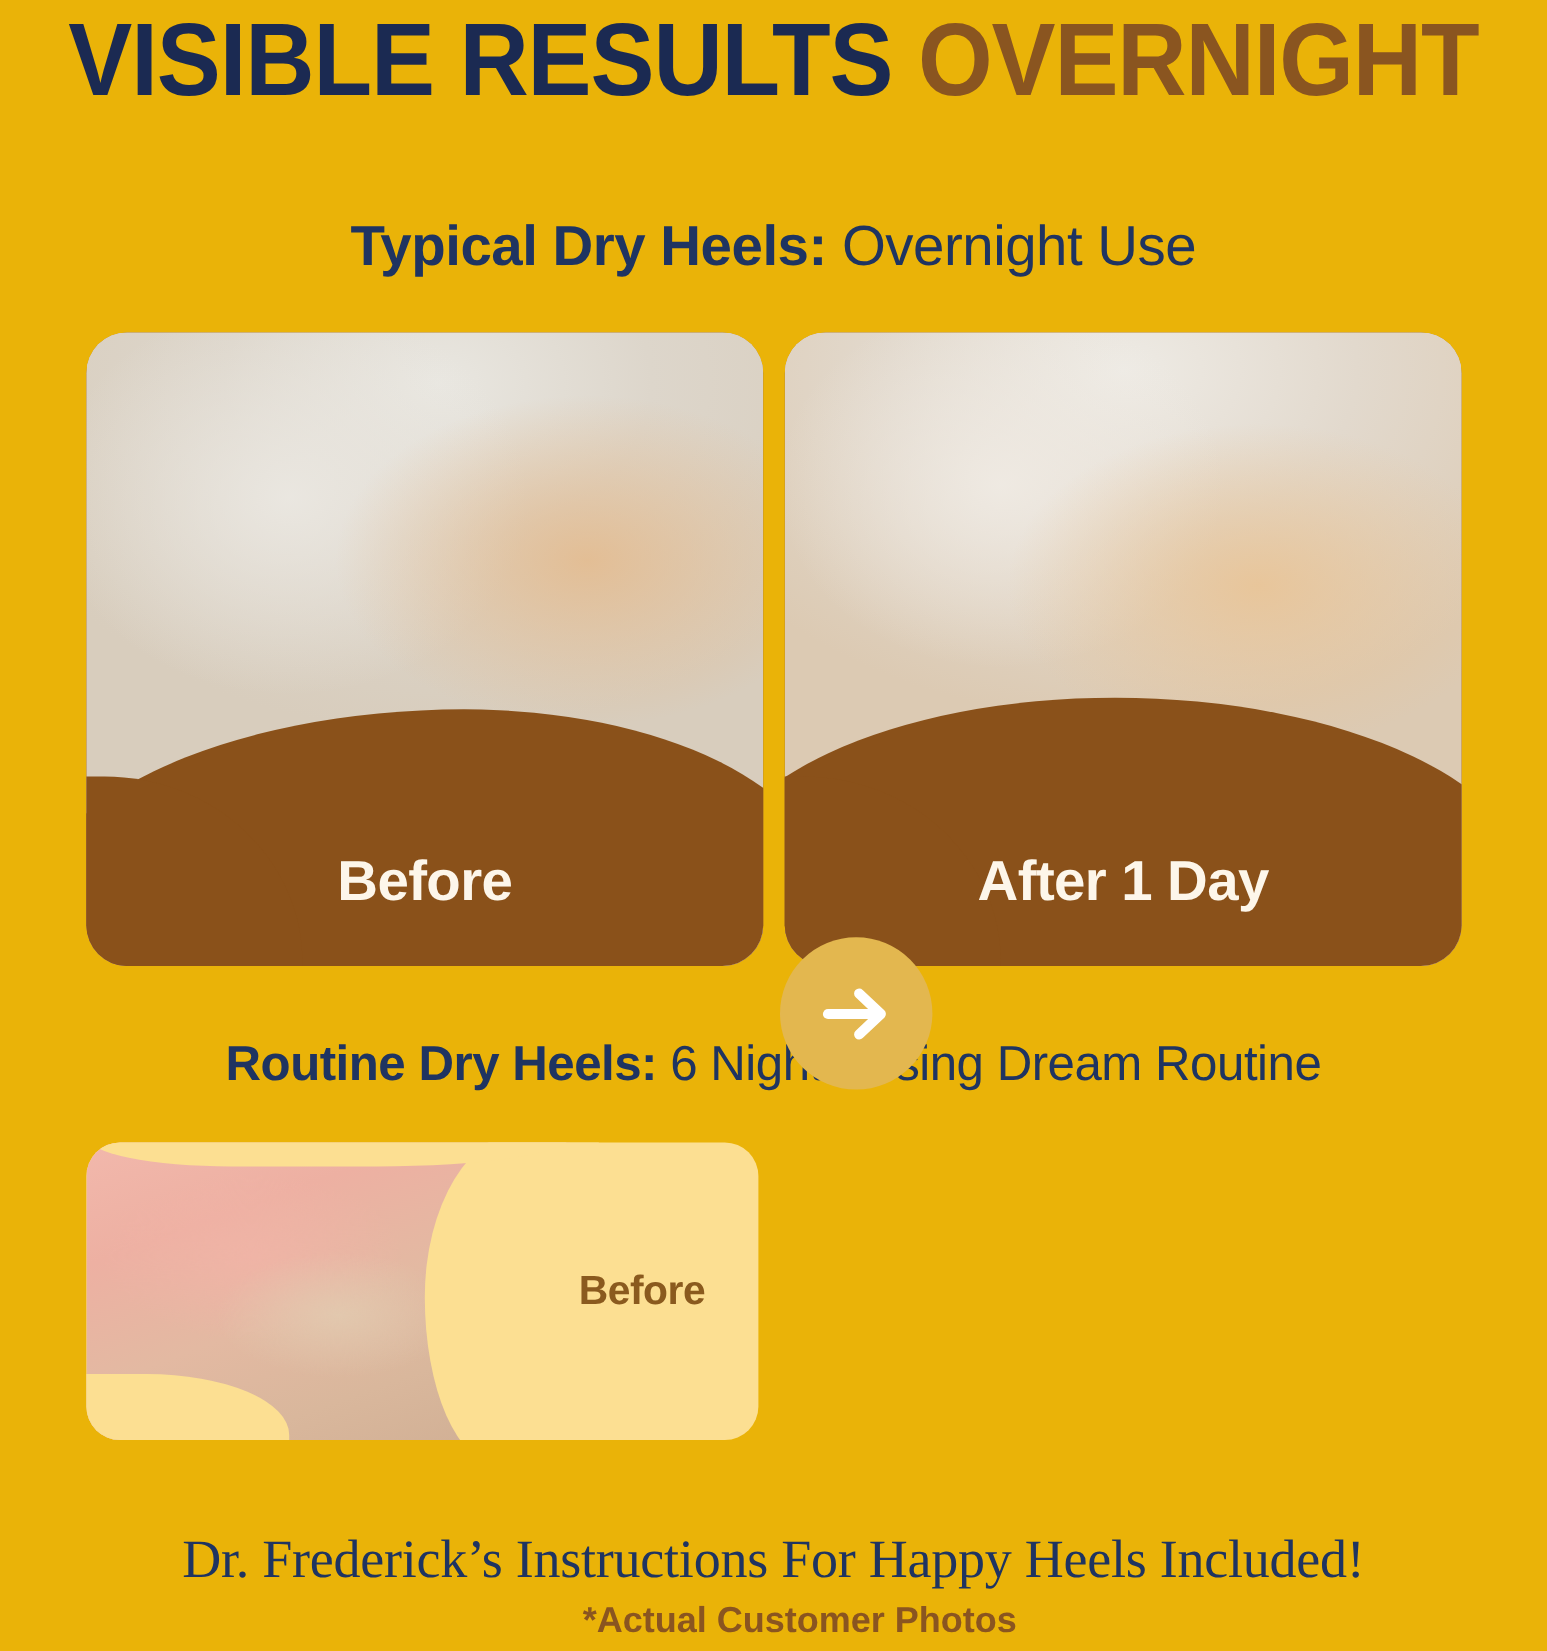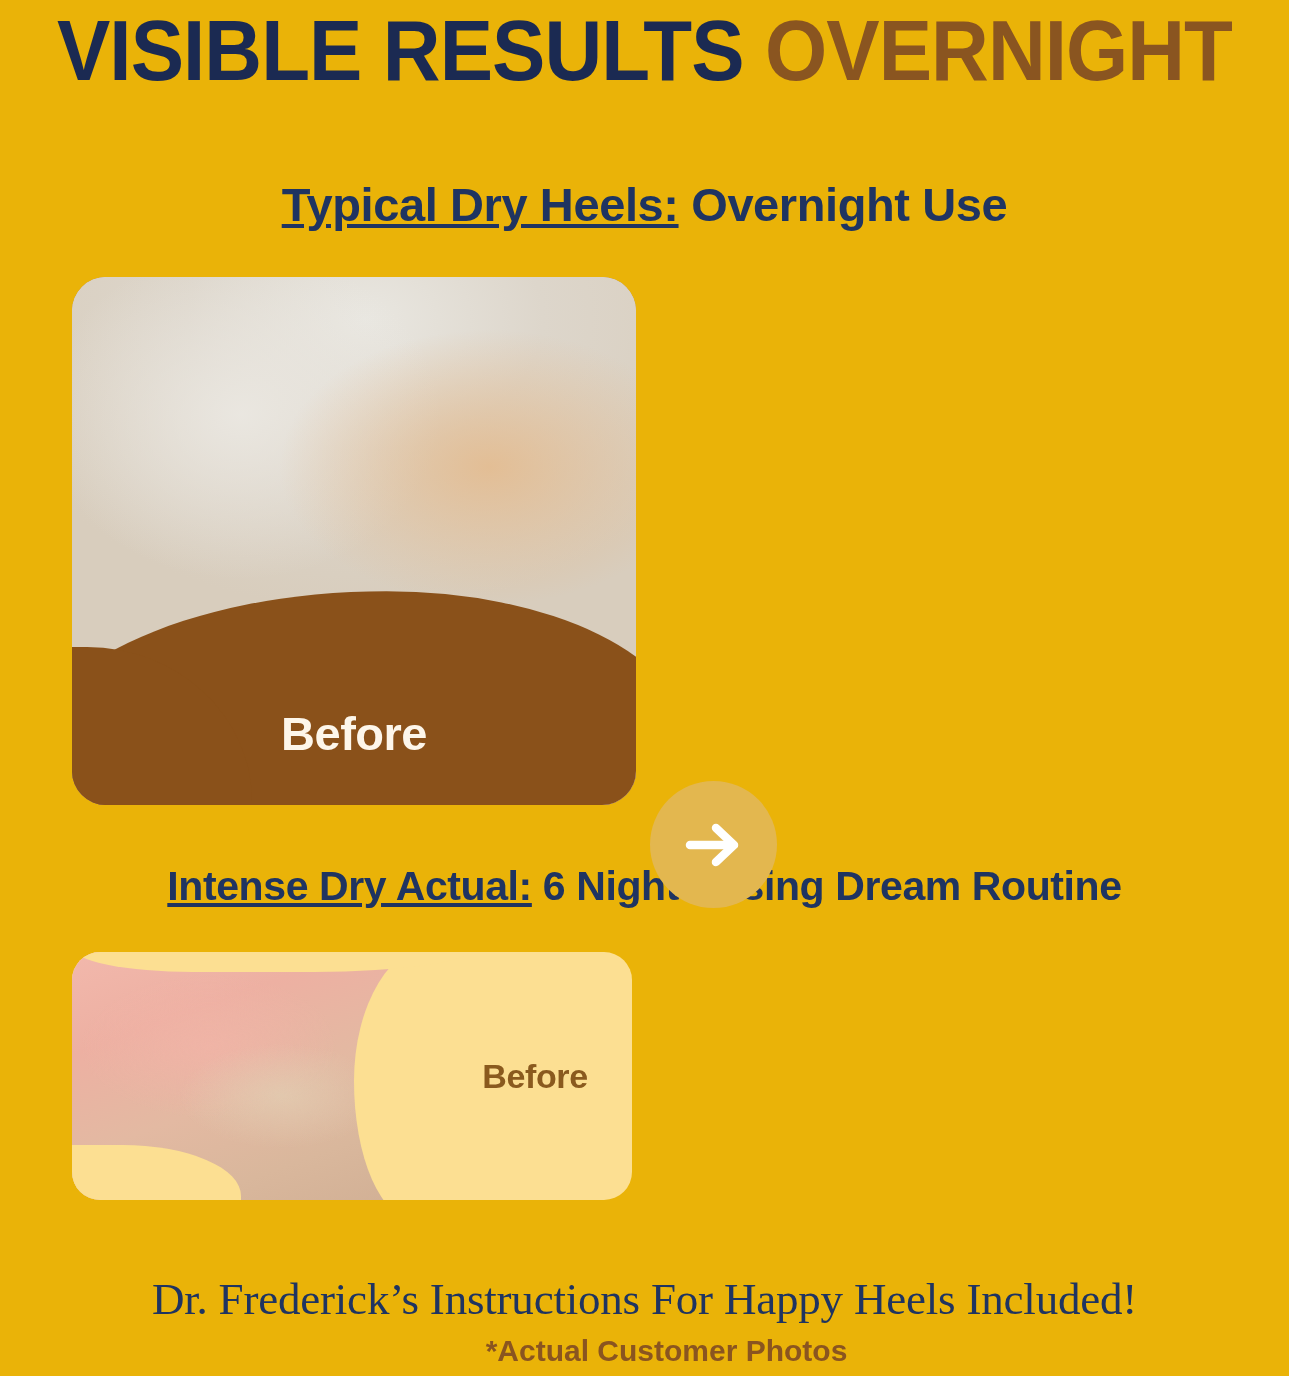--- a/index.html
+++ b/index.html
@@ -45,22 +45,22 @@
   .subtitle {
     position: absolute;
     left: 0;
     width: 1289px;
     text-align: center;
     white-space: nowrap;
     color: #1f3461;
     font-family: "Liberation Sans Narrow", "Liberation Sans", sans-serif;
     letter-spacing: -0.4px;
   }
-  .subtitle .st-bold { font-weight: 700; text-decoration: underline; }
-  .subtitle .st-reg { font-weight: 700; }
+  .subtitle .st-bold { font-weight: 700; }
+  .subtitle .st-reg { font-weight: 400; }
 
   #subtitle-top {
     top: 176px;
     font-size: 47px;
     line-height: 58px;
   }
   #subtitle-bottom {
     top: 860px;
     font-size: 41px;
     line-height: 52px;
@@ -293,34 +293,41 @@
   <div class="row-top">
 
     <div class="card-top" id="card-before-top">
       <div class="photo skin-dry-top">
         <div class="mask-heel-top"></div>
         <div class="mask-corner-left"></div>
       </div>
       <div class="caption">Before</div>
     </div>
 
+    <div class="card-top" id="card-after-top">
+      <div class="photo skin-moist-top">
+        <div class="mask-heel-top variant-b"></div>
+        <div class="mask-corner-left"></div>
+      </div>
+      <div class="caption">After 1 Day</div>
+    </div>
 
     <div class="arrow-badge">
       <svg width="62" height="52" viewBox="0 0 62 52" aria-hidden="true">
         <g fill="none" stroke="#ffffff" stroke-width="8.5" stroke-linecap="round" stroke-linejoin="round">
           <line x1="7" y1="26" x2="50" y2="26"></line>
           <polyline points="33,9 51,26 33,43"></polyline>
         </g>
       </svg>
     </div>
 
   </div>
 
   <div class="subtitle" id="subtitle-bottom">
-    <span class="st-bold">Intense Dry Actual:</span><span>&nbsp;</span><span class="st-reg">6 Nights Using Dream Routine</span>
+    <span class="st-bold">Routine Dry Heels:</span><span>&nbsp;</span><span class="st-reg">6 Nights Using Dream Routine</span>
   </div>
 
   <div class="row-bottom">
 
     <div class="card-bottom" id="card-before-bottom">
       <div class="photo skin-cracked">
         <div class="mask-bottom-right-y"></div>
         <div class="mask-bottom-left-y"></div>
         <div class="mask-top-strip-y"></div>
       </div>

